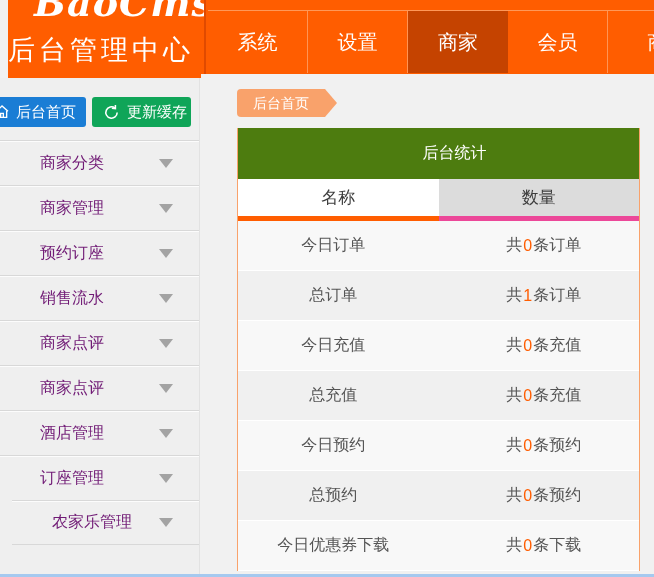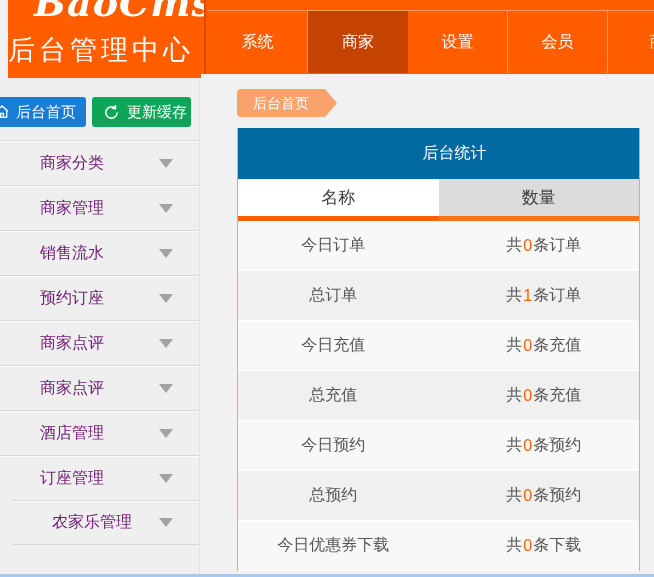--- a/index.html
+++ b/index.html
@@ -21,21 +21,21 @@
     color:#fff; font-size:38px; line-height:1; margin:-16px 0 0 26px; letter-spacing:1px;
     white-space:nowrap;
   }
   .logo-sub {
     color:#fff; font-size:27px; letter-spacing:4px; margin:10px 0 0 0; white-space:nowrap;
   }
   .nav { position:absolute; left:200px; top:0; right:0; height:74px; }
   .nav-topstrip { height:11px; border-bottom:1px solid #ff9858; }
   .nav-tabs { display:flex; height:62px; }
   .nav-tab {
-    width:100px; flex:0 0 100px; color:#fff; font-size:16px;
+    width:100px; flex:0 0 100px; color:#fff; font-size:20px;
     display:flex; align-items:center; justify-content:center;
     border-right:1px solid #ff9454; cursor:pointer; white-space:nowrap;text-align:right;
   }
   .nav-tab.active { background:#c54300; border-right:none; }
 
   
   .sidebar {
     position:absolute; top:78px; left:0; width:200px; bottom:3px;
     background:#efefef; border-right:1px solid #e2e2e2;
   }
@@ -73,30 +73,30 @@
     content:""; position:absolute; right:-12px; top:0;
     border-top:14px solid transparent; border-bottom:14px solid transparent;
     border-left:12px solid #f9a26b;
   }
 
   .stats {
     position:absolute; left:36px; top:54px; width:403px;
     border-left:1px solid #f9a26b; border-right:1px solid #f9a26b;
   }
   .stats-title {
-    height:51px; background:#0369a1; color:#fff; font-size:16px;
+    height:51px; background:#4d7c0f; color:#fff; font-size:16px;
     display:flex; align-items:center; justify-content:center;padding-left:32px;
   }
   .stats-cols { display:flex; }
   .colhead {
     width:50%; height:42px; display:flex; align-items:center; justify-content:center;
     font-size:17px; color:#3c3c3c; cursor:pointer;
   }
   .colhead-name { background:#fff; border-bottom:5px solid #ff5d00; }
-  .colhead-qty  { background:#dcdcdc; border-bottom:5px solid #f97316; }
+  .colhead-qty  { background:#dcdcdc; border-bottom:5px solid #ec4899; }
 
   .stats-row { display:flex; height:50px; border-bottom:1px solid #fff;gap:20px; }
   .stats-row:nth-child(odd)  { background:#f8f8f8; }
   .stats-row:nth-child(even) { background:#f0f0f0; }
   .cell {
     width:50%; display:flex; align-items:center; justify-content:center;
     font-size:16px; color:#555;
   }
   .num { color:#ff5d00; padding:0 1px; }
 
@@ -109,22 +109,22 @@
 
 <div class="header">
   <div class="logo-block">
     <div class="logo-text">BaoCms</div>
     <div class="logo-sub">后台管理中心</div>
   </div>
   <div class="nav">
     <div class="nav-topstrip"></div>
     <div class="nav-tabs">
       <div class="nav-tab">系统</div>
+      <div class="nav-tab">设置</div>
       <div class="nav-tab active">商家</div>
-      <div class="nav-tab">设置</div>
       <div class="nav-tab">会员</div>
       <div class="nav-tab">商</div>
     </div>
   </div>
 </div>
 
 <div class="sidebar">
   <div class="side-buttons">
     <button class="btn btn-home">
       <span style="display:flex">
@@ -150,25 +150,25 @@
   <ul class="menu">
     <li class="menu-item">
       <span class="menu-label">商家分类</span>
       <span class="chevron"></span>
     </li>
     <li class="menu-item">
       <span class="menu-label">商家管理</span>
       <span class="chevron"></span>
     </li>
     <li class="menu-item">
+      <span class="menu-label">预约订座</span>
+      <span class="chevron"></span>
+    </li>
+    <li class="menu-item">
       <span class="menu-label">销售流水</span>
-      <span class="chevron"></span>
-    </li>
-    <li class="menu-item">
-      <span class="menu-label">预约订座</span>
       <span class="chevron"></span>
     </li>
     <li class="menu-item">
       <span class="menu-label">商家点评</span>
       <span class="chevron"></span>
     </li>
     <li class="menu-item">
       <span class="menu-label">商家点评</span>
       <span class="chevron"></span>
     </li>

